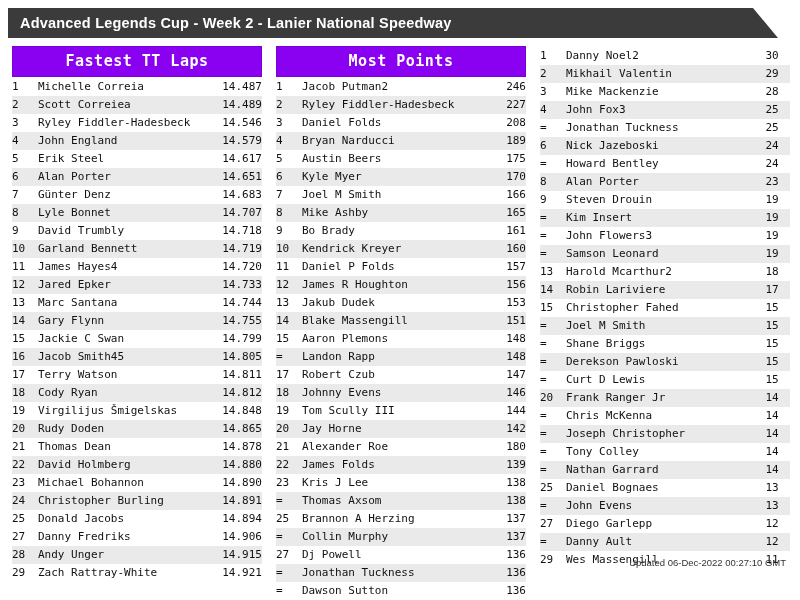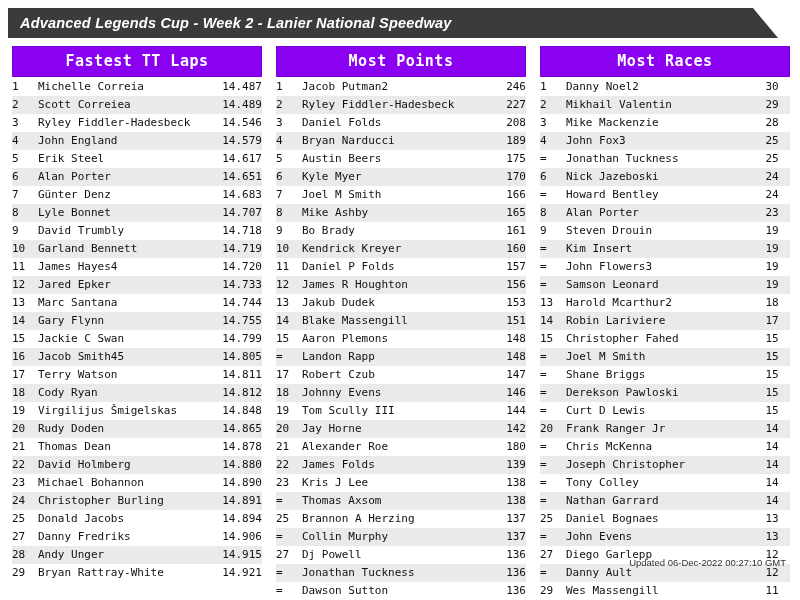--- a/index.html
+++ b/index.html
@@ -43,21 +43,20 @@
     left: 12px;
     top: 0;
     height: 30px;
     line-height: 30px;
     color: #ffffff;
     font-family: "Liberation Sans", sans-serif;
     font-size: 14.5px;
     font-weight: bold;
     letter-spacing: 0.2px;
     white-space: nowrap;
-    font-style: italic;
   }
   
   .columns {
     display: flex;
     gap: 14px;
     padding: 0 4px;
   }
   .col {
     width: 250px;
     flex: 0 0 250px;
@@ -271,21 +270,21 @@
               <td class="name">Danny Fredriks</td>
               <td class="val">14.906</td>
             </tr>
             <tr class="even">
               <td class="pos">28</td>
               <td class="name">Andy Unger</td>
               <td class="val">14.915</td>
             </tr>
             <tr class="odd">
               <td class="pos">29</td>
-              <td class="name">Bryan Rattray-White</td>
+              <td class="name">Zach Rattray-White</td>
               <td class="val">14.921</td>
             </tr>
           </tbody>
       </table>
     </div>
 
     <div class="col">
       <div class="col-header">Most Points</div>
       <table class="rank">
         <tbody id="tbody-1">
@@ -432,21 +431,20 @@
             <tr class="odd">
               <td class="pos">=</td>
               <td class="name">Dawson Sutton</td>
               <td class="val">136</td>
             </tr>
           </tbody>
       </table>
     </div>
 
     <div class="col">
-      <div class="col-header">Most Races</div>
       <table class="rank">
         <tbody id="tbody-2">
             <tr class="odd">
               <td class="pos">1</td>
               <td class="name">Danny Noel2</td>
               <td class="val narrow">30</td>
             </tr>
             <tr class="even">
               <td class="pos">2</td>
               <td class="name">Mikhail Valentin</td>

